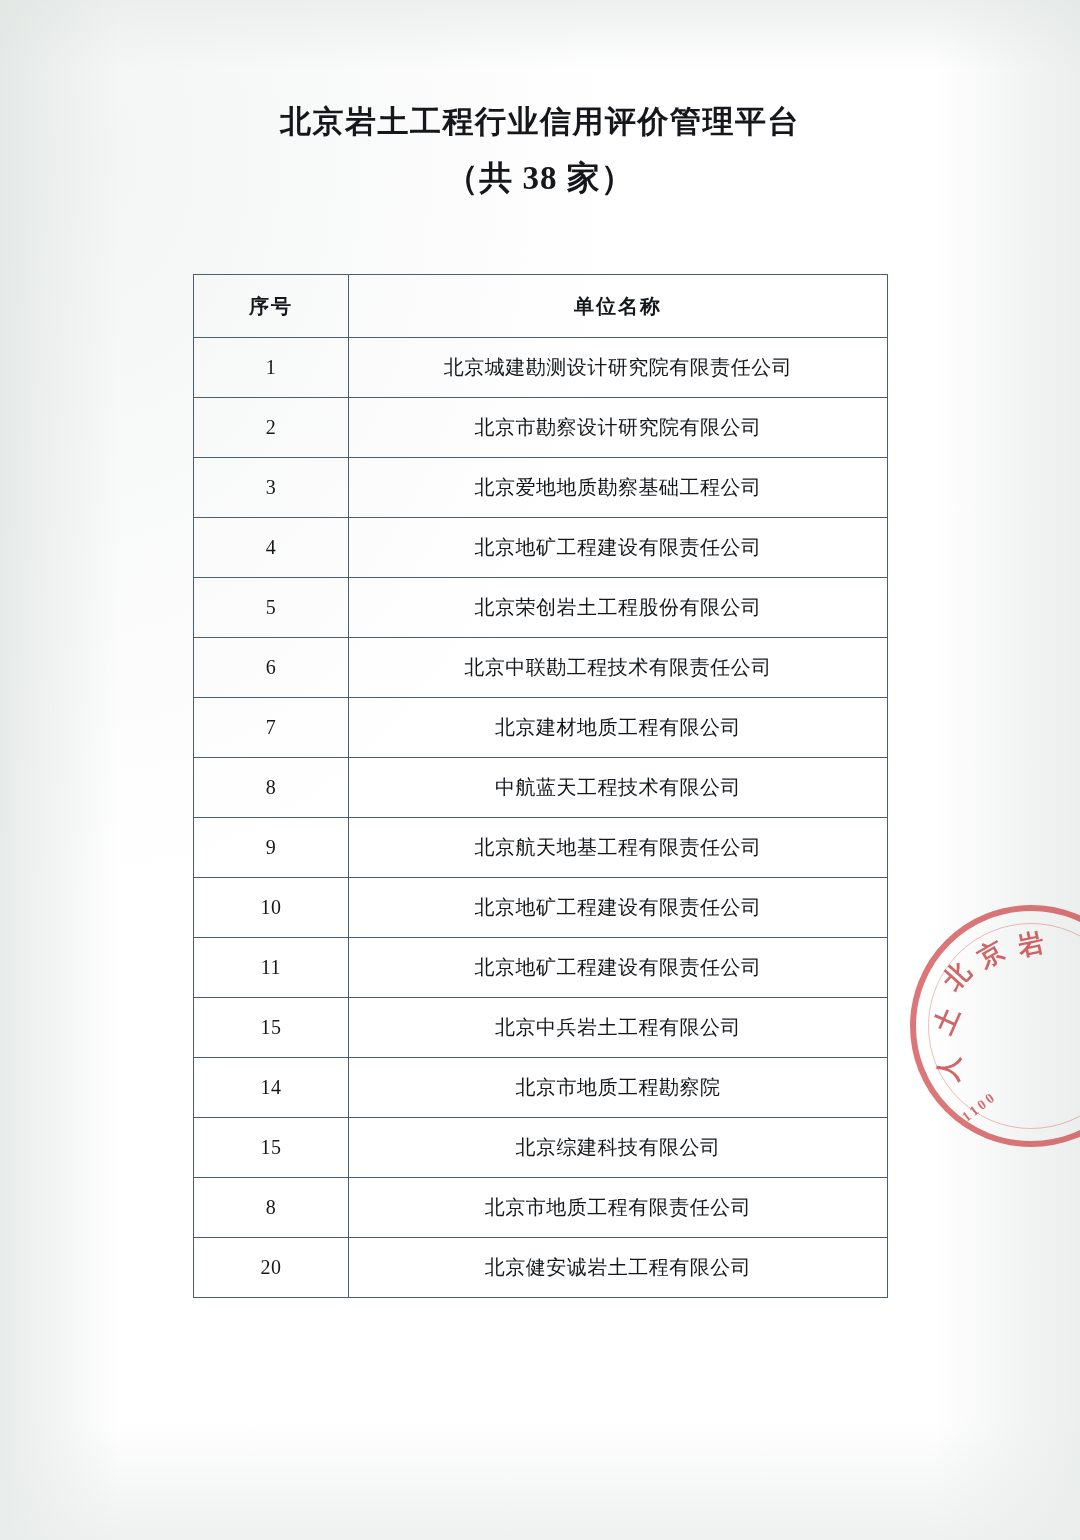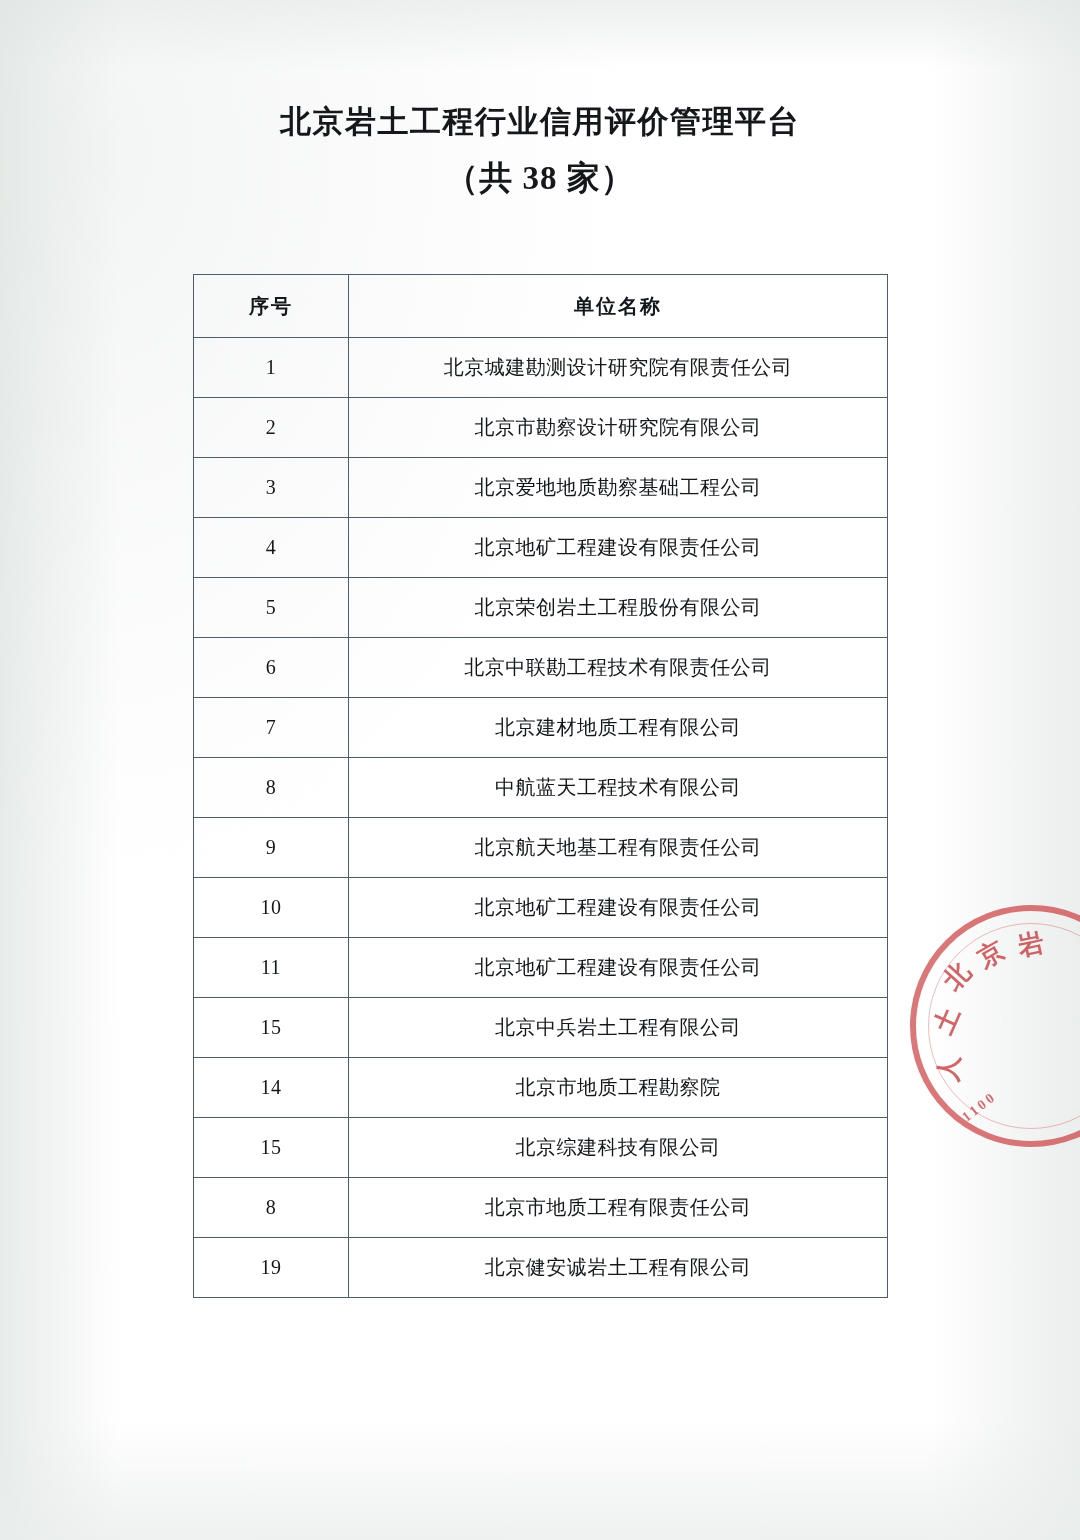--- a/index.html
+++ b/index.html
@@ -230,21 +230,21 @@
       </tr>
       <tr>
         <td>15</td>
         <td>北京综建科技有限公司</td>
       </tr>
       <tr>
         <td>8</td>
         <td>北京市地质工程有限责任公司</td>
       </tr>
       <tr>
-        <td>19</td>
+        <td>20</td>
         <td>北京健安诚岩土工程有限公司</td>
       </tr>
     </tbody>
   </table>
 
   <div class="seal">
     <div class="seal-inner"></div>
     <div class="seal-text">
       <span class="seal-ch c1">北</span>
       <span class="seal-ch c2">京</span>

